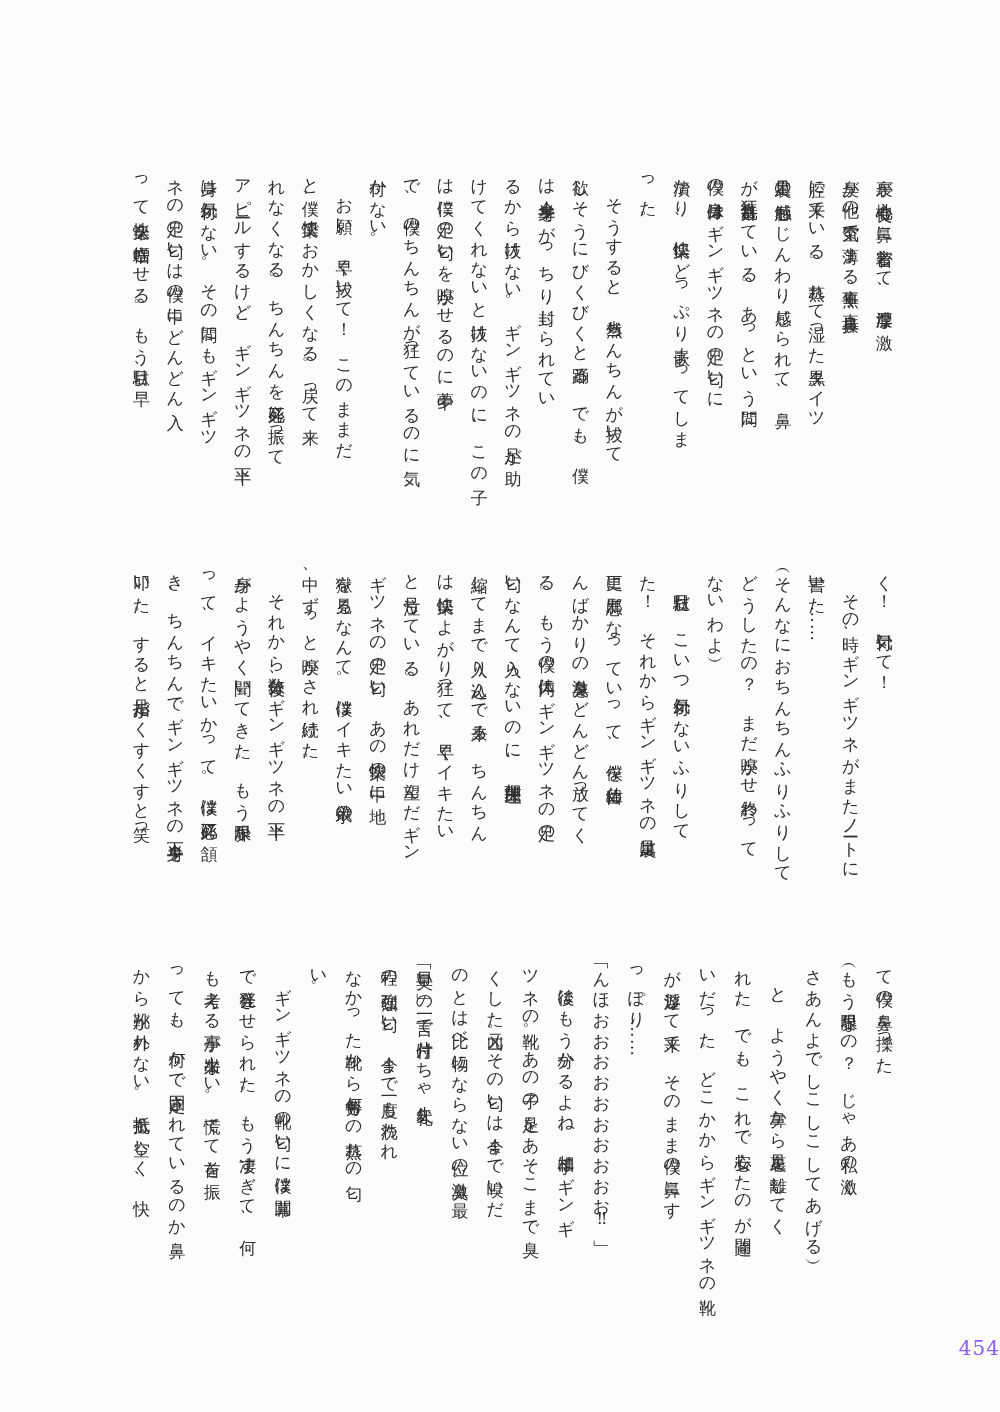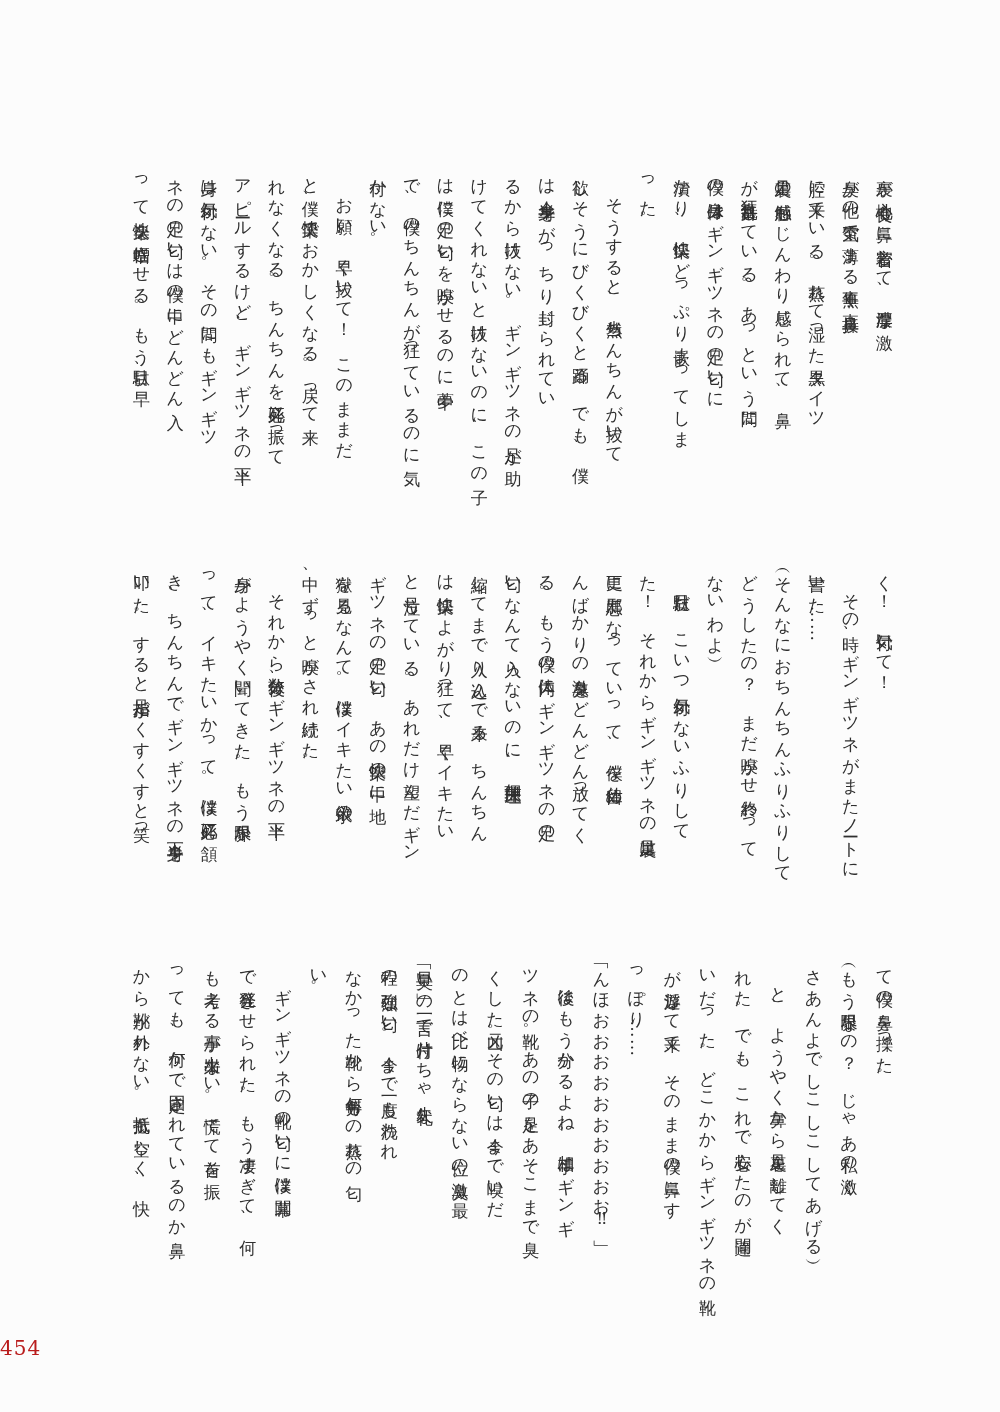--- a/index.html
+++ b/index.html
@@ -35,24 +35,24 @@
     font-size: 17px;
     letter-spacing: 1.3px;
     color: #2f2f2f;
     white-space: pre;
   }
   .page-number {
     position: absolute;
     top: 1336px;
     left: 0;
     width: 100%;
-    text-align: left;
+    text-align: right;
     font-size: 20px;
     letter-spacing: 1px;
-    color: #b91c1c;
+    color: #8b5cf6;
   }
 </style>
 </head>
 <body>
 
 <div class="page">
 
   <div class="band band-top">
 
   <div class="tcol">裏が心地良く鼻に密着して、濃厚な激</div>

